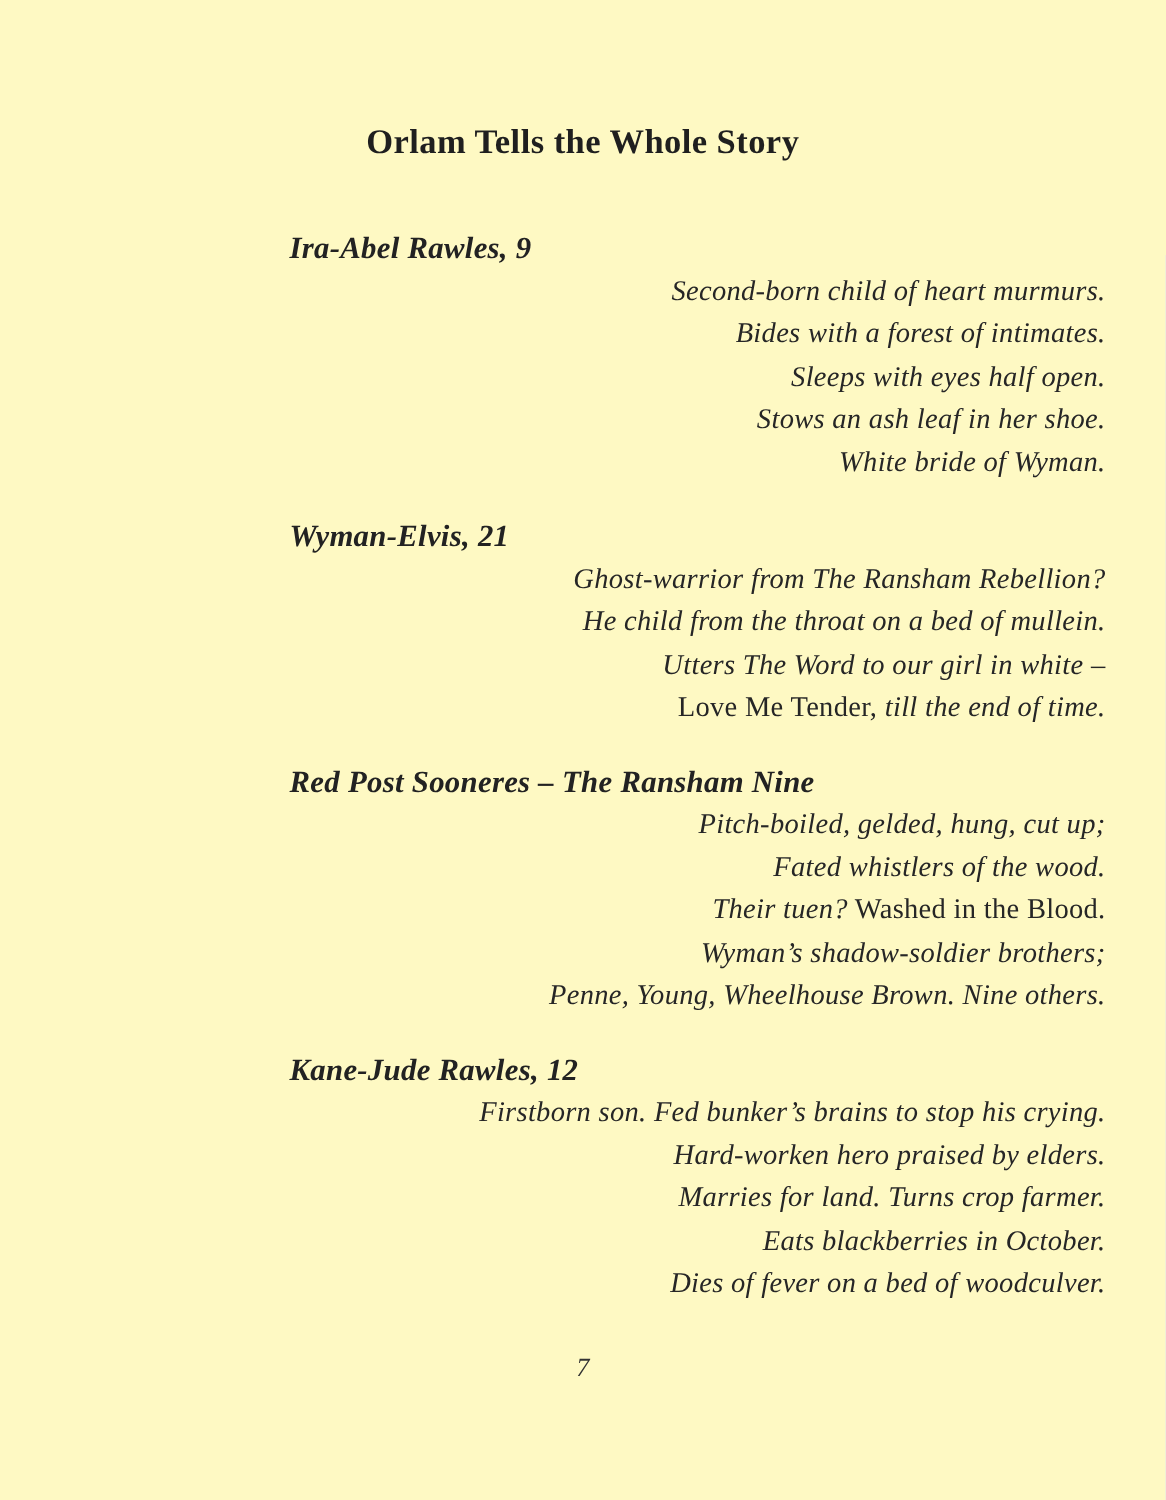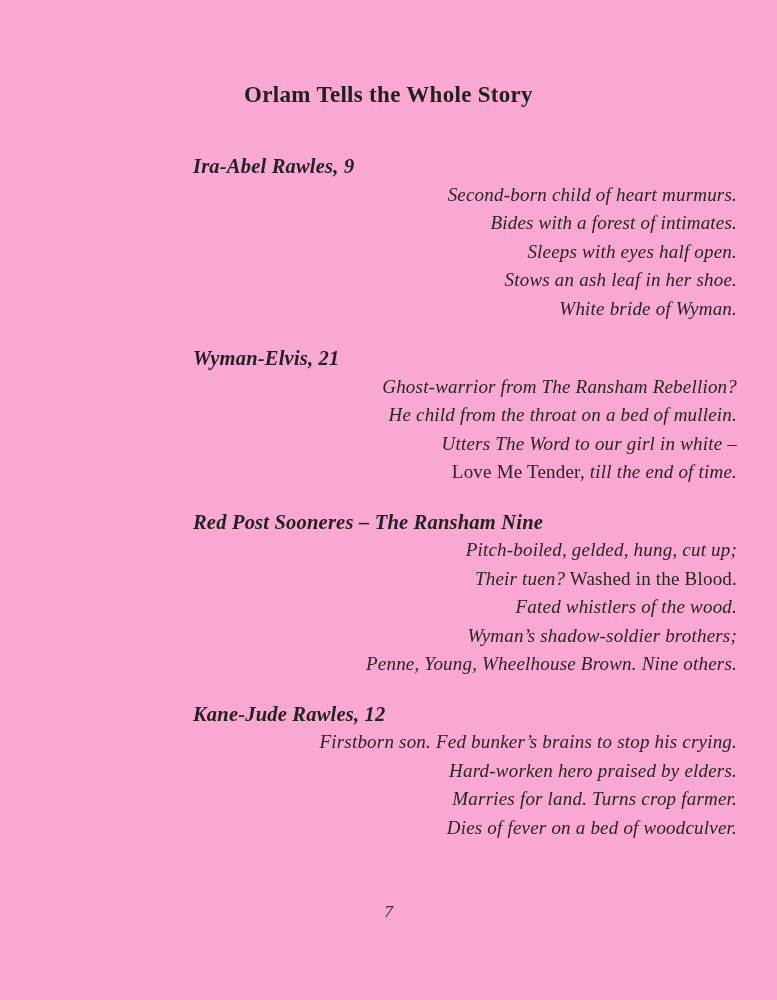--- a/index.html
+++ b/index.html
@@ -2,21 +2,21 @@
 <html><head>
 <meta charset="utf-8">
 <style>
   * { box-sizing: border-box; }
   html, body { margin: 0; padding: 0; background: #e8e8e8; }
   .page {
     position: relative;
     width: 777px;
     height: 1000px;
     margin: 0 auto;
-    background: #f9a8d4;
+    background: #fef9c3;
     font-family: "Liberation Serif", serif;
     color: #262626;
     overflow: hidden;
   }
   .title {
     margin: 0;
     padding-top: 82px;
     text-align: center;
     font-size: 23px;
     font-weight: bold;
@@ -84,31 +84,32 @@
       <h2 class="section-heading">Wyman-Elvis, 21</h2>
       <p class="line"><span>Ghost-warrior from The Ransham Rebellion?</span></p>
       <p class="line"><span>He child from the throat on a bed of mullein.</span></p>
       <p class="line"><span>Utters The Word to our girl in white –</span></p>
       <p class="line"><span class="rm">Love Me Tender,</span><span> till the end of time.</span></p>
     </div>
 
     <div class="section">
       <h2 class="section-heading">Red Post Sooneres – The Ransham Nine</h2>
       <p class="line"><span>Pitch-boiled, gelded, hung, cut up;</span></p>
+      <p class="line"><span>Fated whistlers of the wood.</span></p>
       <p class="line"><span>Their tuen?</span><span class="rm"> Washed in the Blood.</span></p>
-      <p class="line"><span>Fated whistlers of the wood.</span></p>
       <p class="line"><span>Wyman’s shadow-soldier brothers;</span></p>
       <p class="line"><span>Penne, Young, Wheelhouse Brown. Nine others.</span></p>
     </div>
 
     <div class="section">
       <h2 class="section-heading">Kane-Jude Rawles, 12</h2>
       <p class="line"><span>Firstborn son. Fed bunker’s brains to stop his crying.</span></p>
       <p class="line"><span>Hard-worken hero praised by elders.</span></p>
       <p class="line"><span>Marries for land. Turns crop farmer.</span></p>
+      <p class="line"><span>Eats blackberries in October.</span></p>
       <p class="line"><span>Dies of fever on a bed of woodculver.</span></p>
     </div>
 
   </div>
 
   <div class="page-number">7</div>
 
 </div>
 
 </body></html>

